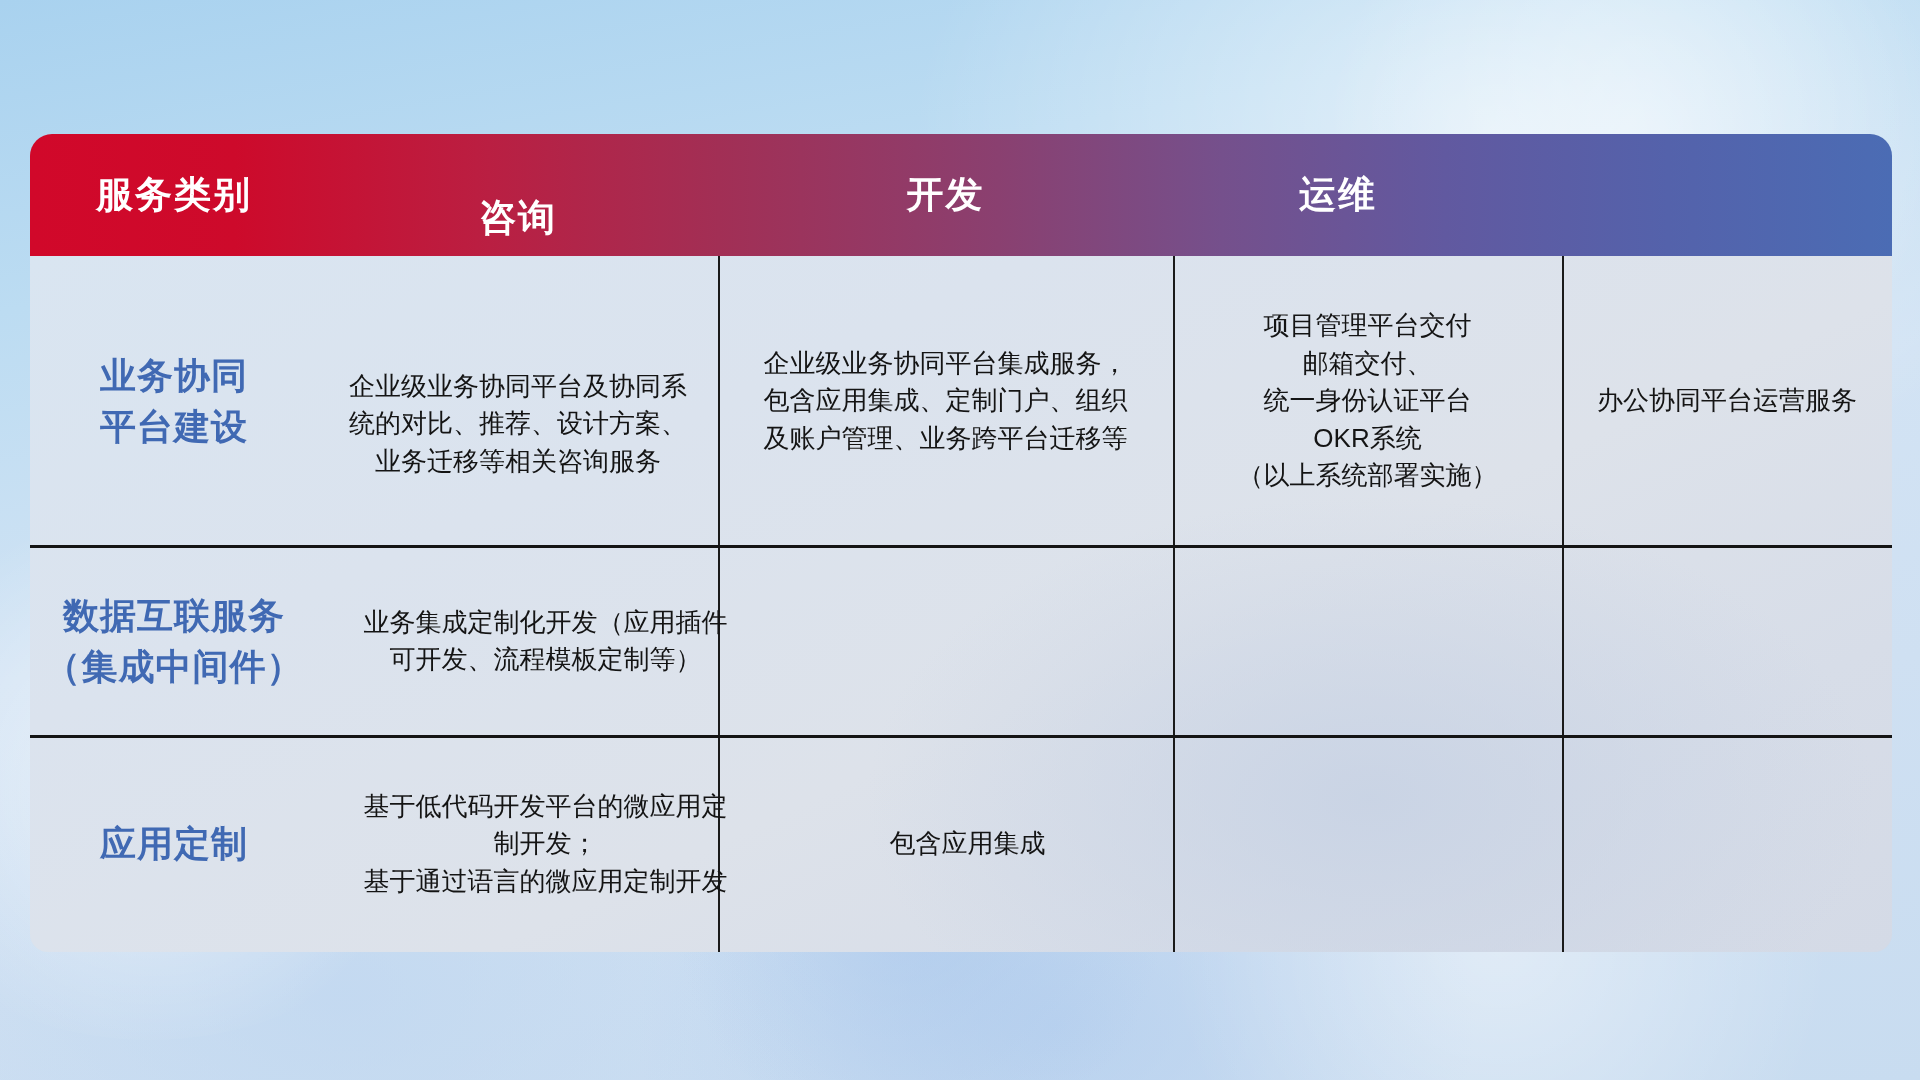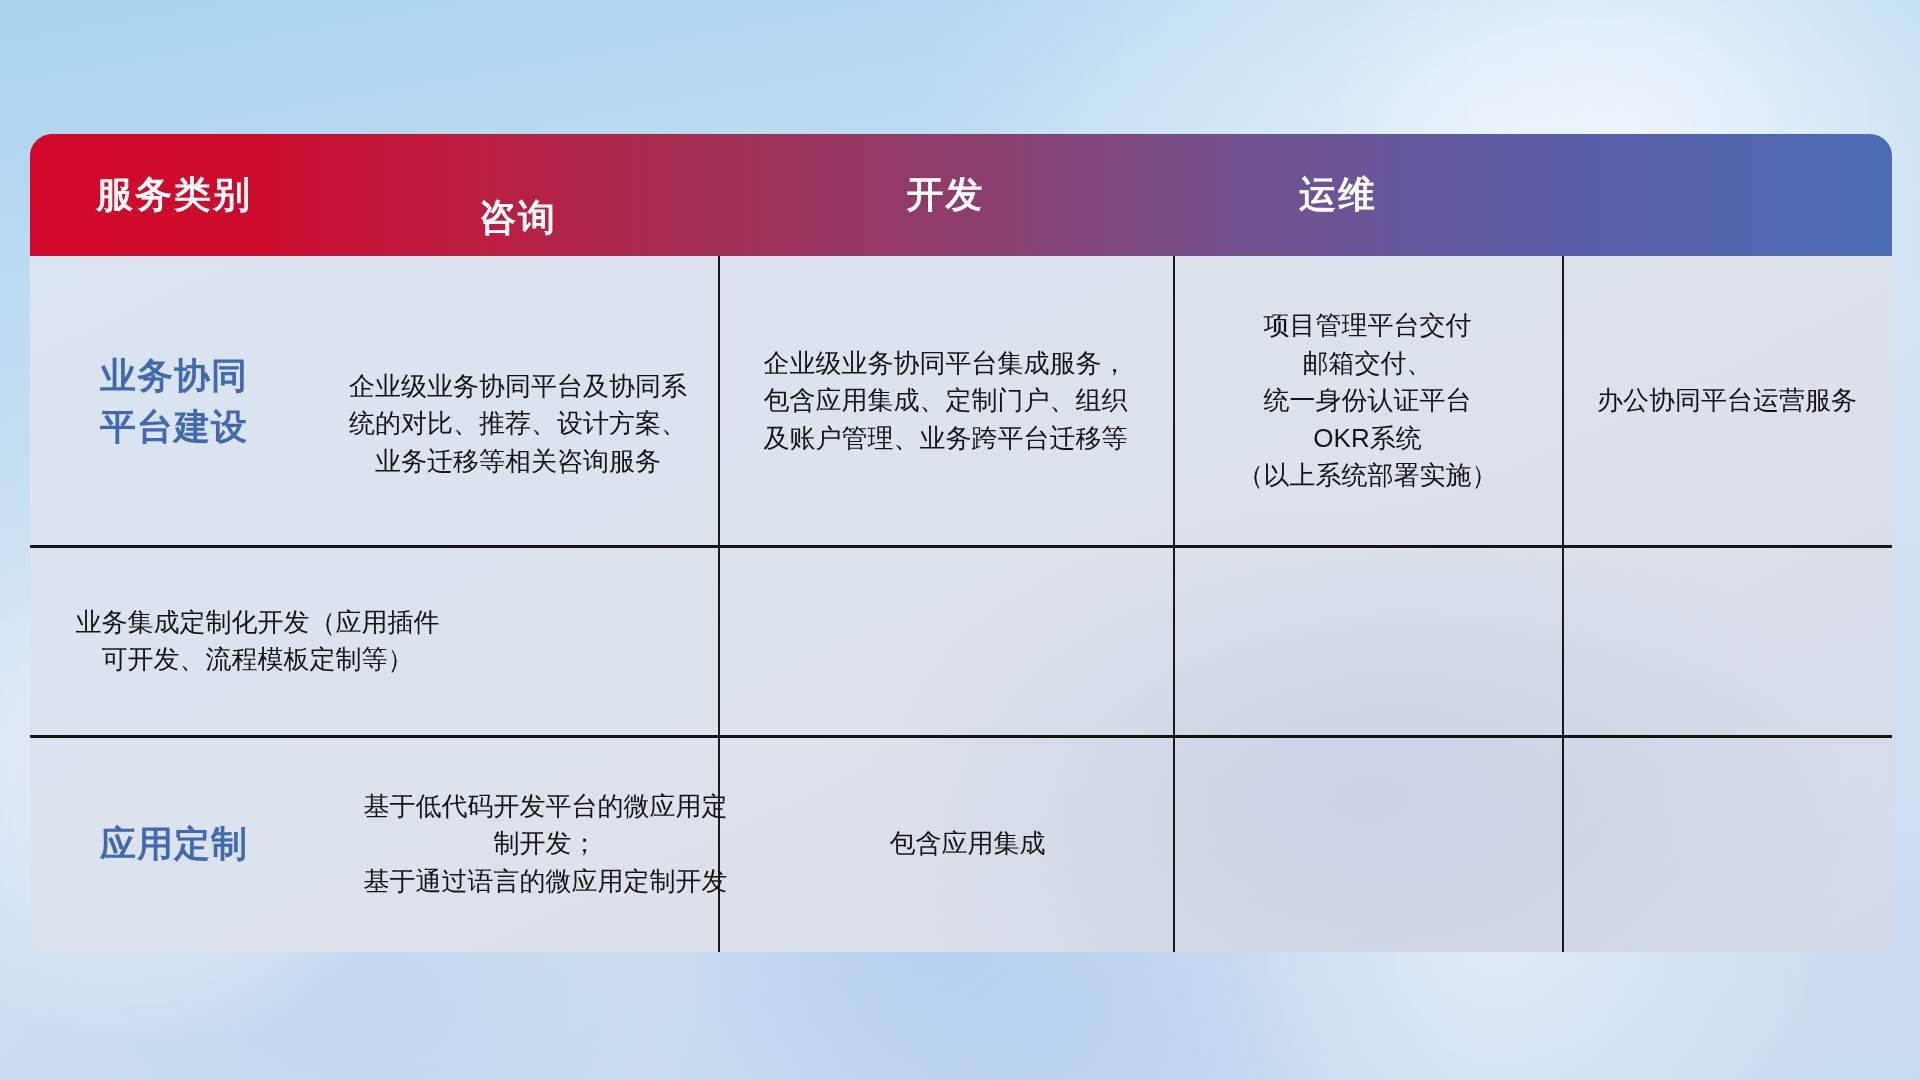--- a/index.html
+++ b/index.html
@@ -145,20 +145,22 @@
 及账户管理、业务跨平台迁移等</div>
         <div class="cell c4">项目管理平台交付
 邮箱交付、
 统一身份认证平台
 OKR系统
 （以上系统部署实施）</div>
         <div class="cell c5">办公协同平台运营服务</div>
       </div>
 
       <div class="row row-2">
+        <div class="cell cat c1">数据互联服务
+（集成中间件）</div>
         <div class="cell c3">业务集成定制化开发（应用插件
 可开发、流程模板定制等）</div>
         <div class="cell c4"></div>
         <div class="cell c5"></div>
       </div>
 
       <div class="row row-3">
         <div class="cell cat c1">应用定制</div>
         <div class="cell c3">基于低代码开发平台的微应用定
 制开发；

